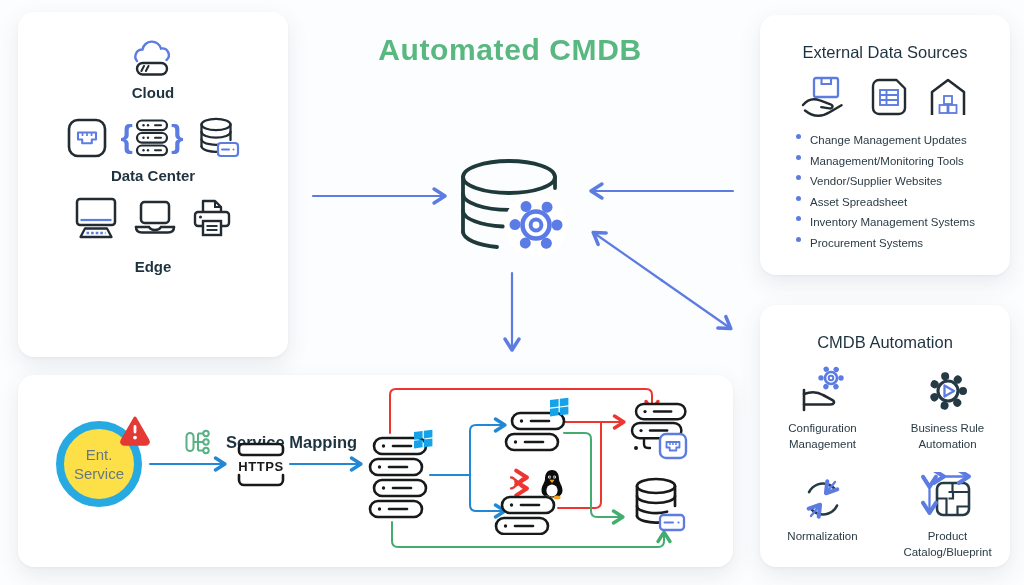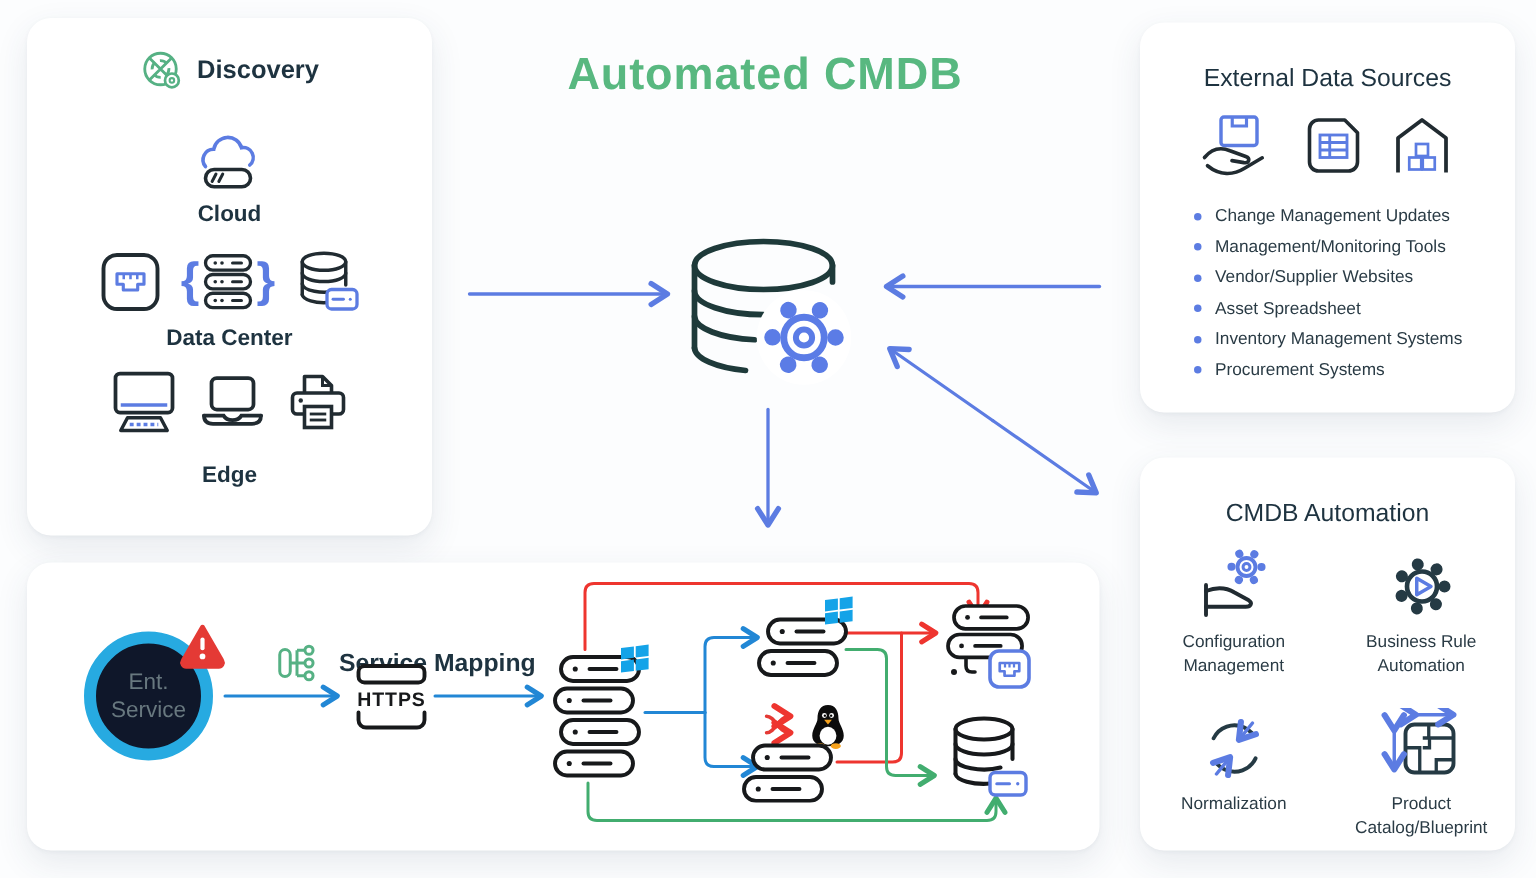--- a/index.html
+++ b/index.html
@@ -33,39 +33,39 @@
   .m-t22{margin-top:22px}.m-t4{margin-top:4px}.m-t14{margin-top:14px}
   .m-t6{margin-top:6px}.m-t12{margin-top:12px}.m-t8{margin-top:18px}
 
   
   .eds { left:760px; top:15px; width:250px; height:260px; }
   .eds-title, .auto-title { text-align:center; margin-top:28px;
     font-size:16.5px; font-weight:normal; color:#1e3340; }
   .eds-icons { display:flex; justify-content:center; align-items:center;
     gap:14px; margin-top:13px; }
   .eds-list { margin:13px 0 0 36px; }
-  .eds-item { display:flex; align-items:center; gap:9px; height:20.5px;
+  .eds-item { display:flex; gap:9px; height:20.5px;
     font-size:11.5px; color:#2a3b45; }
   .eds-dot { width:5px; height:5px; border-radius:50%; background:#5c7ce2; flex:0 0 auto; }
 
   
   .auto { left:760px; top:305px; width:250px; height:262px; }
   .auto-grid { display:grid; grid-template-columns:125px 125px; row-gap:20px; margin-top:12px; }
   .auto-cell { display:flex; flex-direction:column; align-items:center; }
   .auto-label { margin-top:5px; width:112px; text-align:center;
     font-size:11.5px; line-height:15.5px; color:#2a3b45; }
 
   
   .sm { left:18px; top:375px; width:715px; height:192px; }
   .sm > * { position:absolute; }
   .sm-title { left:166px; top:14px; display:flex; align-items:center; gap:8px;
     font-size:16.5px; font-weight:bold; color:#1e3340;margin-top:36px; }
   .entity {
     left:38px; top:46px; width:86px; height:86px; border:8px solid #27aae1;
-    border-radius:50%; background:#0f172a; display:flex; flex-direction:column;
+    border-radius:50%; background:#fde047; display:flex; flex-direction:column;
     align-items:center; justify-content:center;
     font-size:15px; line-height:19px; color:#68787f;
   }
 </style>
 </head>
 <body>
 
 <svg width="0" height="0" style="position:absolute" aria-hidden="true">
   <defs>
     <marker id="m-peri" viewBox="0 0 10 10" refX="6.5" refY="5" markerWidth="9" markerHeight="9" orient="auto">
@@ -129,32 +129,20 @@
     <path d="M11 61 a46 16 0 0 0 40 15.5"></path>
     <path d="M11 82 a46 16 0 0 0 34 15"></path>
   </g>
   <circle cx="84" cy="75" r="31.5" fill="#fff"></circle>
   <circle cx="84" cy="75" r="21" fill="none" stroke="#5b7ce6" stroke-width="11" stroke-linecap="round" stroke-dasharray="0.01 21.98"></circle>
   <circle cx="84" cy="75" r="13.5" fill="#fff" stroke="#5b7ce6" stroke-width="4.6"></circle>
   <circle cx="84" cy="75" r="5.4" fill="#fff" stroke="#5b7ce6" stroke-width="4"></circle>
 </svg>
 
 <section class="panel discovery">
-  <div class="p-header">
-    <svg width="30" height="30" viewBox="0 0 30 30">
-      <g fill="none" stroke="#56b184" stroke-width="1.9">
-        <circle cx="14" cy="14" r="10.5"></circle>
-        <path d="M6.6 6.6 L21.4 21.4 M21.4 6.6 L6.6 21.4"></path>
-        <circle cx="14" cy="14" r="5.6" stroke-dasharray="5 3.6"></circle>
-      </g>
-      <circle cx="21.6" cy="21.6" r="4.6" fill="#fff" stroke="#56b184" stroke-width="1.8"></circle>
-      <circle cx="21.6" cy="21.6" r="1.5" fill="none" stroke="#56b184" stroke-width="1.4"></circle>
-    </svg>
-    <span>Discovery</span>
-  </div>
 
   <svg class="m-t22" width="50" height="46" viewBox="0 0 50 46">
     <path d="M9 27 a7 7 0 0 1 5.5 -11.5 a9.5 9.5 0 0 1 18.5 -1 a6.6 6.6 0 0 1 5.5 11.5" fill="none" stroke="#5c7ce2" stroke-width="2.4" stroke-linecap="round"></path>
     <rect x="9" y="29" width="30" height="11.5" rx="5.75" fill="#fff" stroke="#212b31" stroke-width="2.4"></rect>
     <path d="M16 32 l-2.6 5 M20.5 32 l-2.6 5" stroke="#212b31" stroke-width="2" stroke-linecap="round"></path>
   </svg>
   <div class="disc-label m-t4">Cloud</div>
 
   <div class="disc-row m-t14">
     <svg width="44" height="44" viewBox="0 0 44 44">

